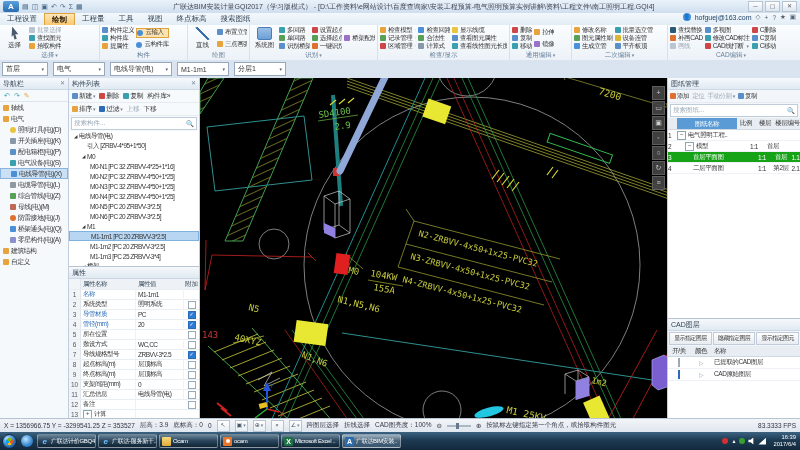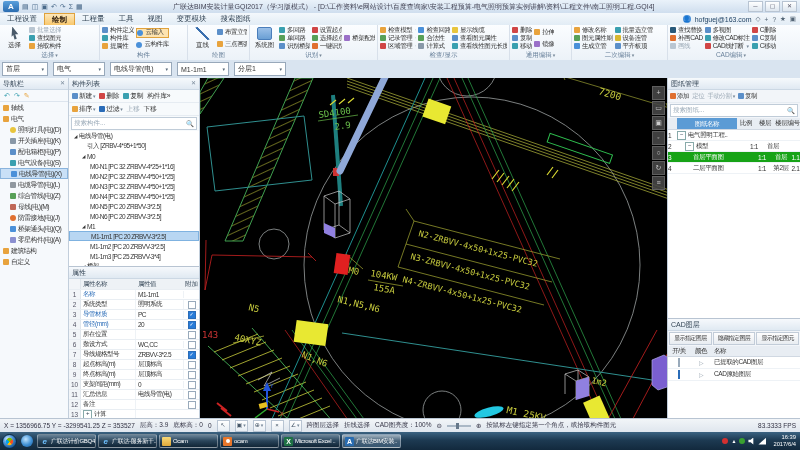--- a/index.html
+++ b/index.html
@@ -10,21 +10,21 @@
             display:flex;align-items:center;border-bottom:1px solid #b8c8da}
   .logo{width:16px;height:11px;background:linear-gradient(#5aa0dc,#2a6cb0);color:#fff;font-size:8px;
         font-weight:bold;text-align:center;line-height:11px;border-radius:2px;margin:0 3px;flex:none}
   .qat{display:flex;gap:3px;color:#4a6a8a;font-size:7px;align-items:center}
   .qat span{cursor:default}
   .title{flex:1;text-align:center;font-size:7px;color:#445;white-space:nowrap;overflow:hidden}
   .wctl{display:flex;gap:2px;margin:0 3px}
   .wbtn{width:13px;height:9px;font-size:6px;text-align:center;line-height:8px;color:#556;border:1px solid #b8c4d2;background:linear-gradient(#fff,#dde6ef)}
   
   .tabrow{position:absolute;top:13px;left:0;right:0;height:12px;background:linear-gradient(#f4f8fc,#e2ecf5);
-          display:flex;align-items:center;border-bottom:1px solid #cdd9e6}
+          display:flex;align-items:flex-start;border-bottom:1px solid #cdd9e6}
   .tab{padding:1px 7px;font-size:7.5px;color:#345;white-space:nowrap}
   .tab.active{background:linear-gradient(#fde7ba,#f8c566);border:1px solid #e0a23c;border-bottom:none;color:#321;font-weight:bold}
   .acct{margin-left:auto;display:flex;align-items:center;gap:4px;font-size:7px;color:#246;padding-right:4px}
   .acct .aico{color:#567;font-size:6.5px}
   .person{width:8px;height:8px;border-radius:50%;background:#4a90d9;color:#fff;font-size:6px;text-align:center;line-height:8px}
   
   .ribbon{position:absolute;top:25px;left:0;right:0;height:35px;background:linear-gradient(#fbfdff,#ecf2f8);
           border-bottom:1px solid #c8d4e0;display:flex}
   .rgroup{height:35px;display:flex;flex-direction:column;border-right:1px solid #d8e0ea;box-sizing:border-box;flex:none}
   .rgb{flex:1;display:flex;align-items:stretch;padding:1px 2px;gap:2px;overflow:hidden}
@@ -174,21 +174,21 @@
       <span class="wbtn">✕</span>
     </div>
   </div>
 
   <div class="tabrow">
     <span class="tab">工程设置</span>
     <span class="tab active">绘制</span>
     <span class="tab">工程量</span>
     <span class="tab">工具</span>
     <span class="tab">视图</span>
-    <span class="tab">变更模块</span>
+    <span class="tab">终点标高</span>
     <span class="tab">搜索图纸</span>
     <div class="acct">
       <span class="person">👤</span>
       <span>hofguej@163.com</span>
       <span class="aico">◇</span>
       <span class="aico">+</span>
       <span class="aico">?</span>
       <span class="aico">★</span>
       <span class="aico">▣</span>
     </div>

